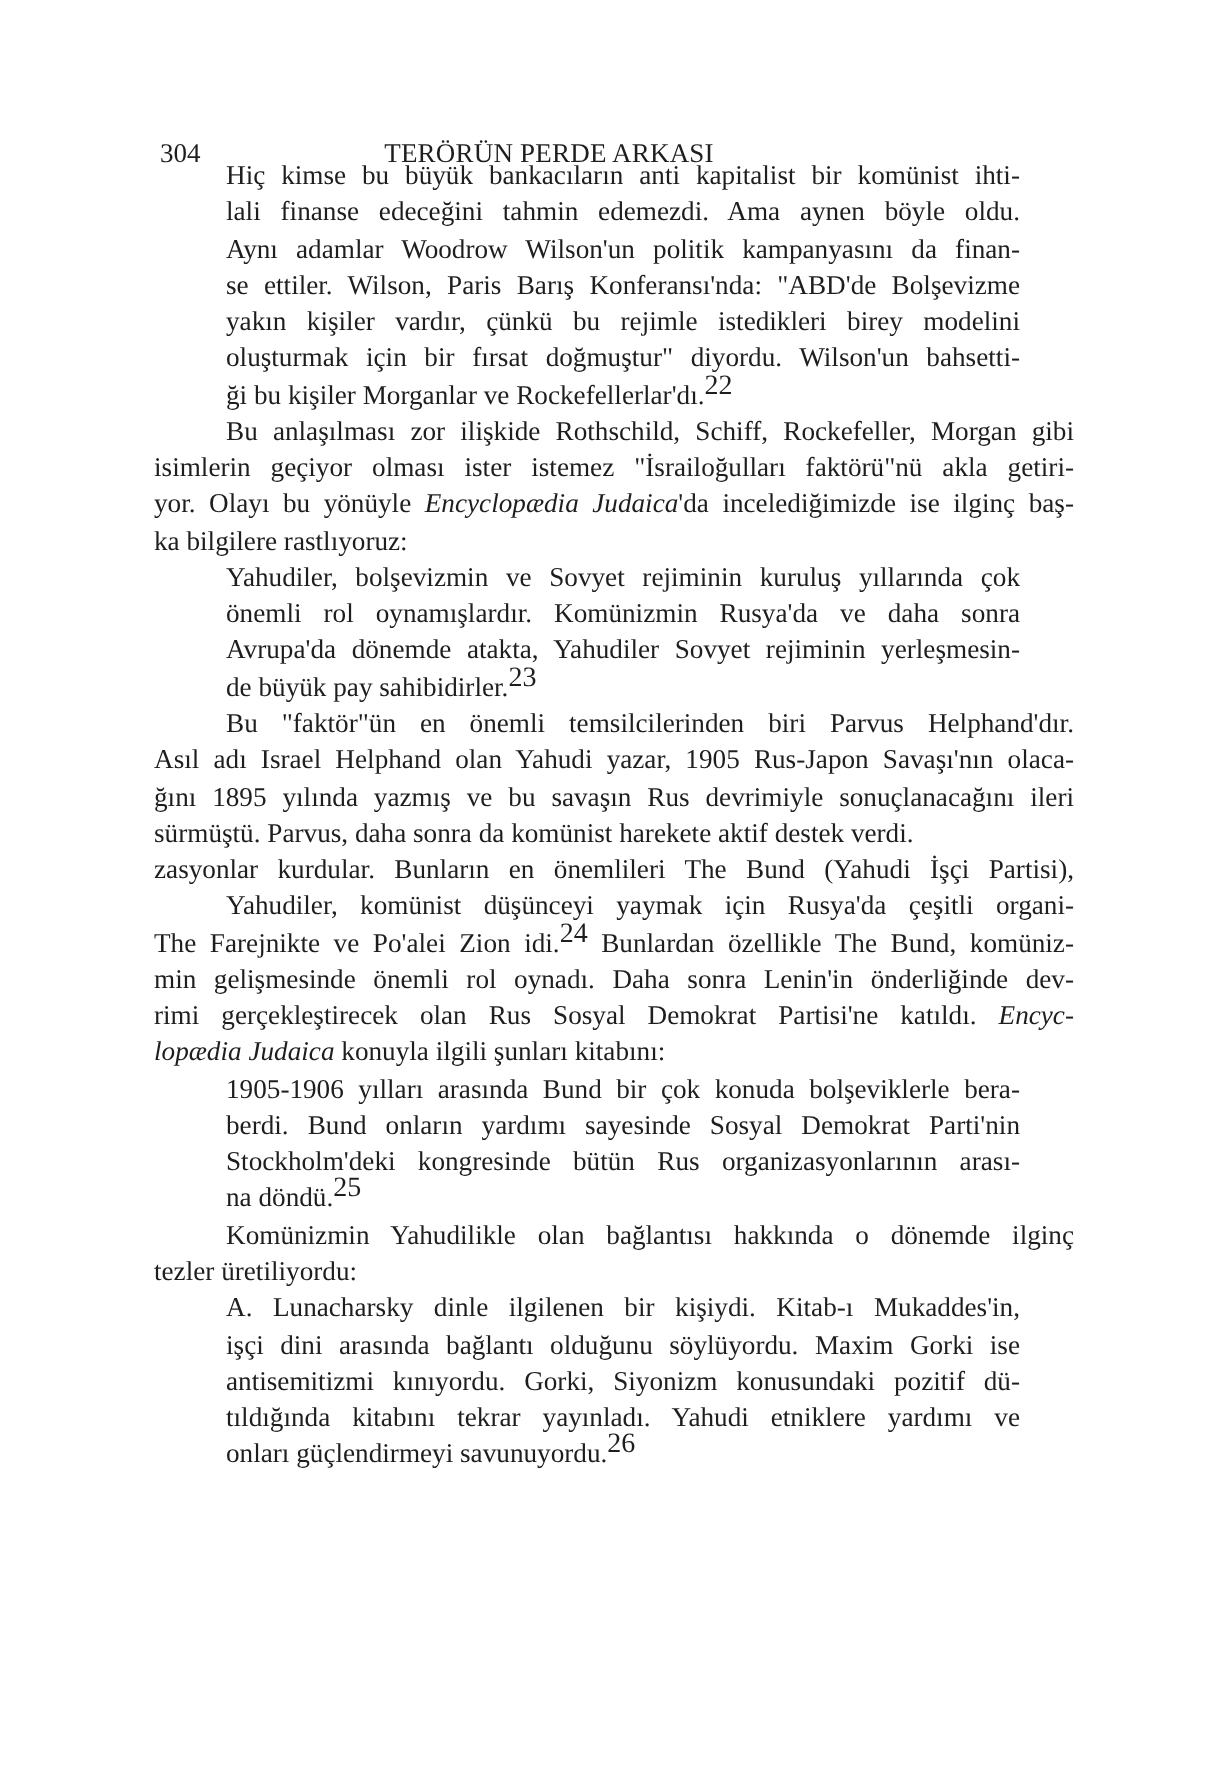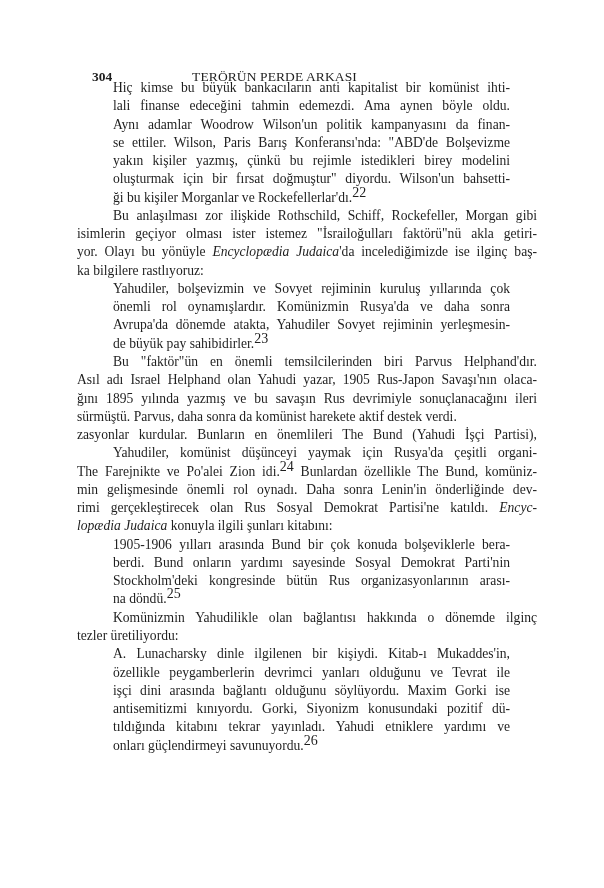--- a/index.html
+++ b/index.html
@@ -10,25 +10,24 @@
   body {
     width: 604px;
     height: 888px;
     position: relative;
     overflow: hidden;
     font-family: "Liberation Serif", "DejaVu Serif", serif;
     color: #1e1e1e;
   }
   .page-number {
     position: absolute;
-    left: 92px;
+    left: 80px;
     top: 68px;
     font-size: 13.5px;
     line-height: 18px;
-    font-weight: bold;
   }
   .running-head {
     position: absolute;
     left: 0;
     width: 549px;
     top: 68px;
     text-align: center;
     font-size: 13.5px;
     line-height: 18px;
     letter-spacing: 0.1px;
@@ -79,21 +78,21 @@
 <div class="page-number">304</div>
 <div class="running-head">TERÖRÜN PERDE ARKASI</div>
 
 <div class="body-text">
 
   <div class="para quote">
     <span class="line">Hiç kimse bu büyük bankacıların anti kapitalist bir komünist ihti-</span>
     <span class="line">lali finanse edeceğini tahmin edemezdi. Ama aynen böyle oldu.</span>
     <span class="line">Aynı adamlar Woodrow Wilson'un politik kampanyasını da finan-</span>
     <span class="line">se ettiler. Wilson, Paris Barış Konferansı'nda: "ABD'de Bolşevizme</span>
-    <span class="line">yakın kişiler yazmış, çünkü bu rejimle istedikleri birey modelini</span>
+    <span class="line">yakın kişiler vardır, çünkü bu rejimle istedikleri birey modelini</span>
     <span class="line">oluşturmak için bir fırsat doğmuştur" diyordu. Wilson'un bahsetti-</span>
     <span class="line last"><span>ği bu kişiler Morganlar ve Rockefellerlar'dı.</span><sup>22</sup></span>
   </div>
 
   <div class="para full">
     <span class="line indent">Bu anlaşılması zor ilişkide Rothschild, Schiff, Rockefeller, Morgan gibi</span>
     <span class="line">isimlerin geçiyor olması ister istemez "İsrailoğulları faktörü"nü akla getiri-</span>
     <span class="line"><span>yor. Olayı bu yönüyle </span><em>Encyclopædia Judaica</em><span>'da incelediğimizde ise ilginç baş-</span></span>
     <span class="line last">ka bilgilere rastlıyoruz:</span>
   </div>
@@ -128,20 +127,19 @@
     <span class="line last"><span>na döndü.</span><sup>25</sup></span>
   </div>
 
   <div class="para full">
     <span class="line indent">Komünizmin Yahudilikle olan bağlantısı hakkında o dönemde ilginç</span>
     <span class="line last">tezler üretiliyordu:</span>
   </div>
 
   <div class="para quote">
     <span class="line">A. Lunacharsky dinle ilgilenen bir kişiydi. Kitab-ı Mukaddes'in,</span>
-    <span class="line">özellikle peygamberlerin devrimci yanları olduğunu ve Tevrat ile</span>
     <span class="line">işçi dini arasında bağlantı olduğunu söylüyordu. Maxim Gorki ise</span>
     <span class="line">antisemitizmi kınıyordu. Gorki, Siyonizm konusundaki pozitif dü-</span>
     <span class="line">tıldığında kitabını tekrar yayınladı. Yahudi etniklere yardımı ve</span>
     <span class="line last"><span>onları güçlendirmeyi savunuyordu.</span><sup>26</sup></span>
   </div>
 
 </div>
 
 </body></html>

